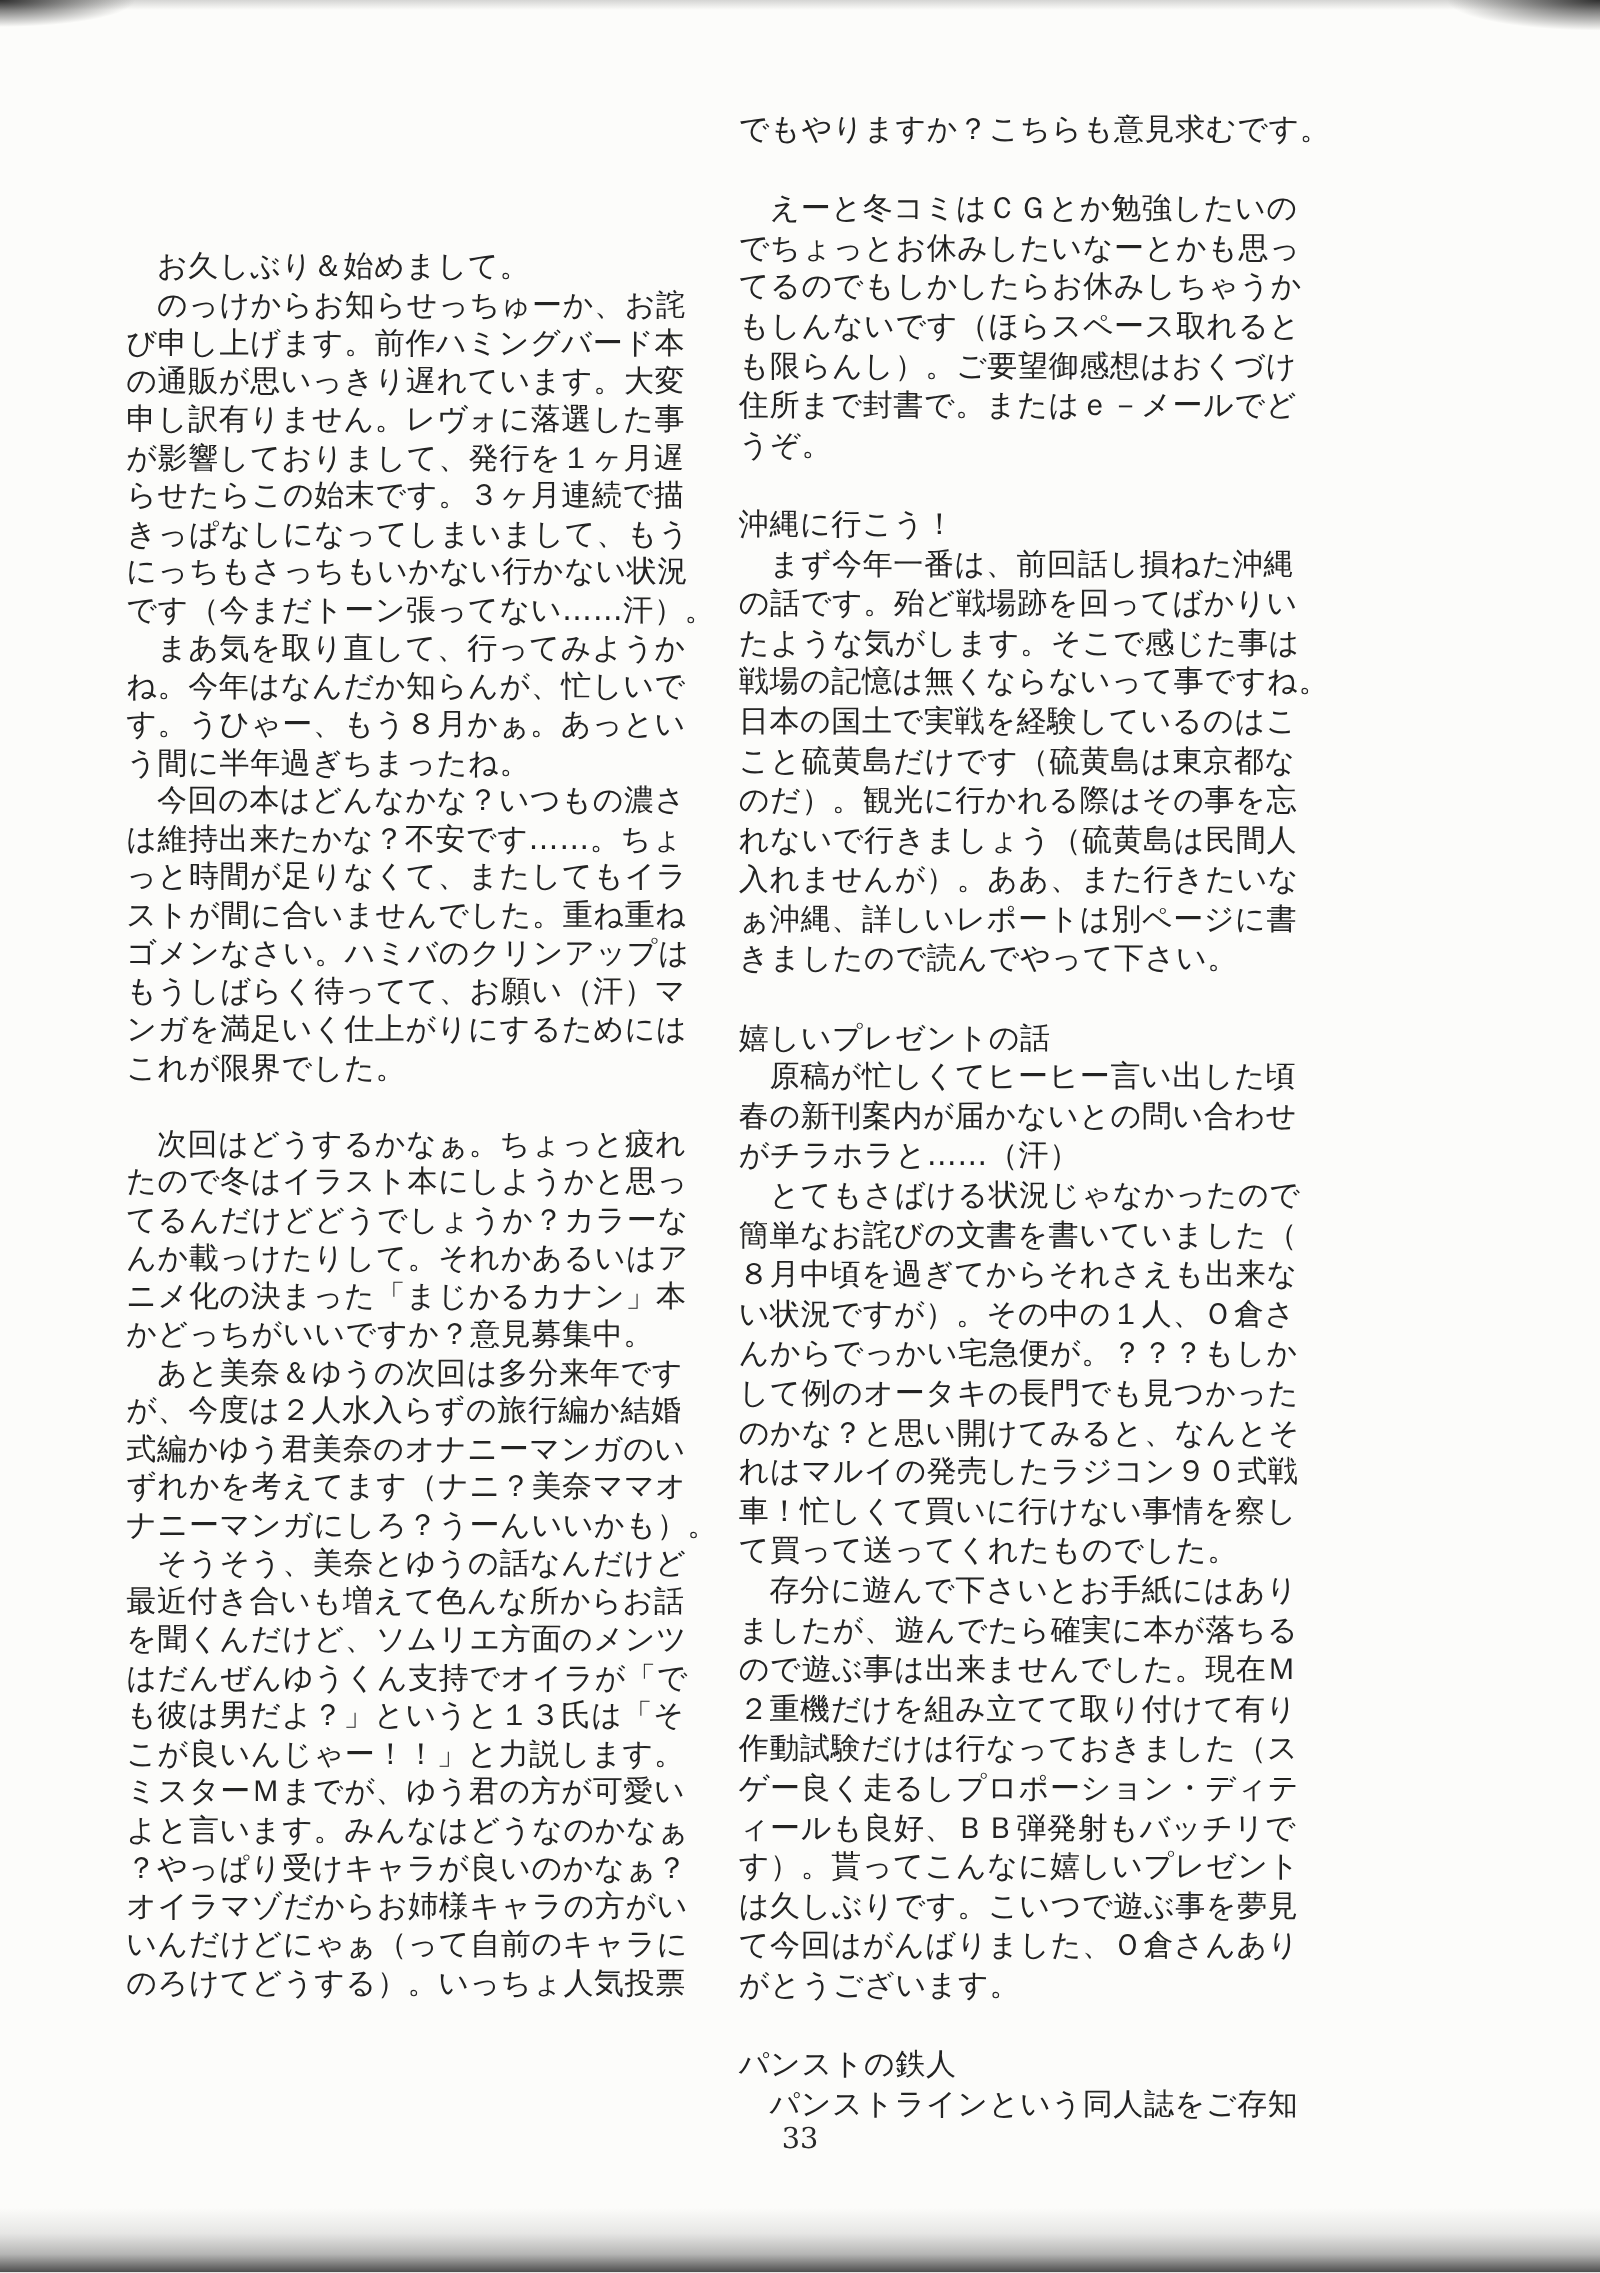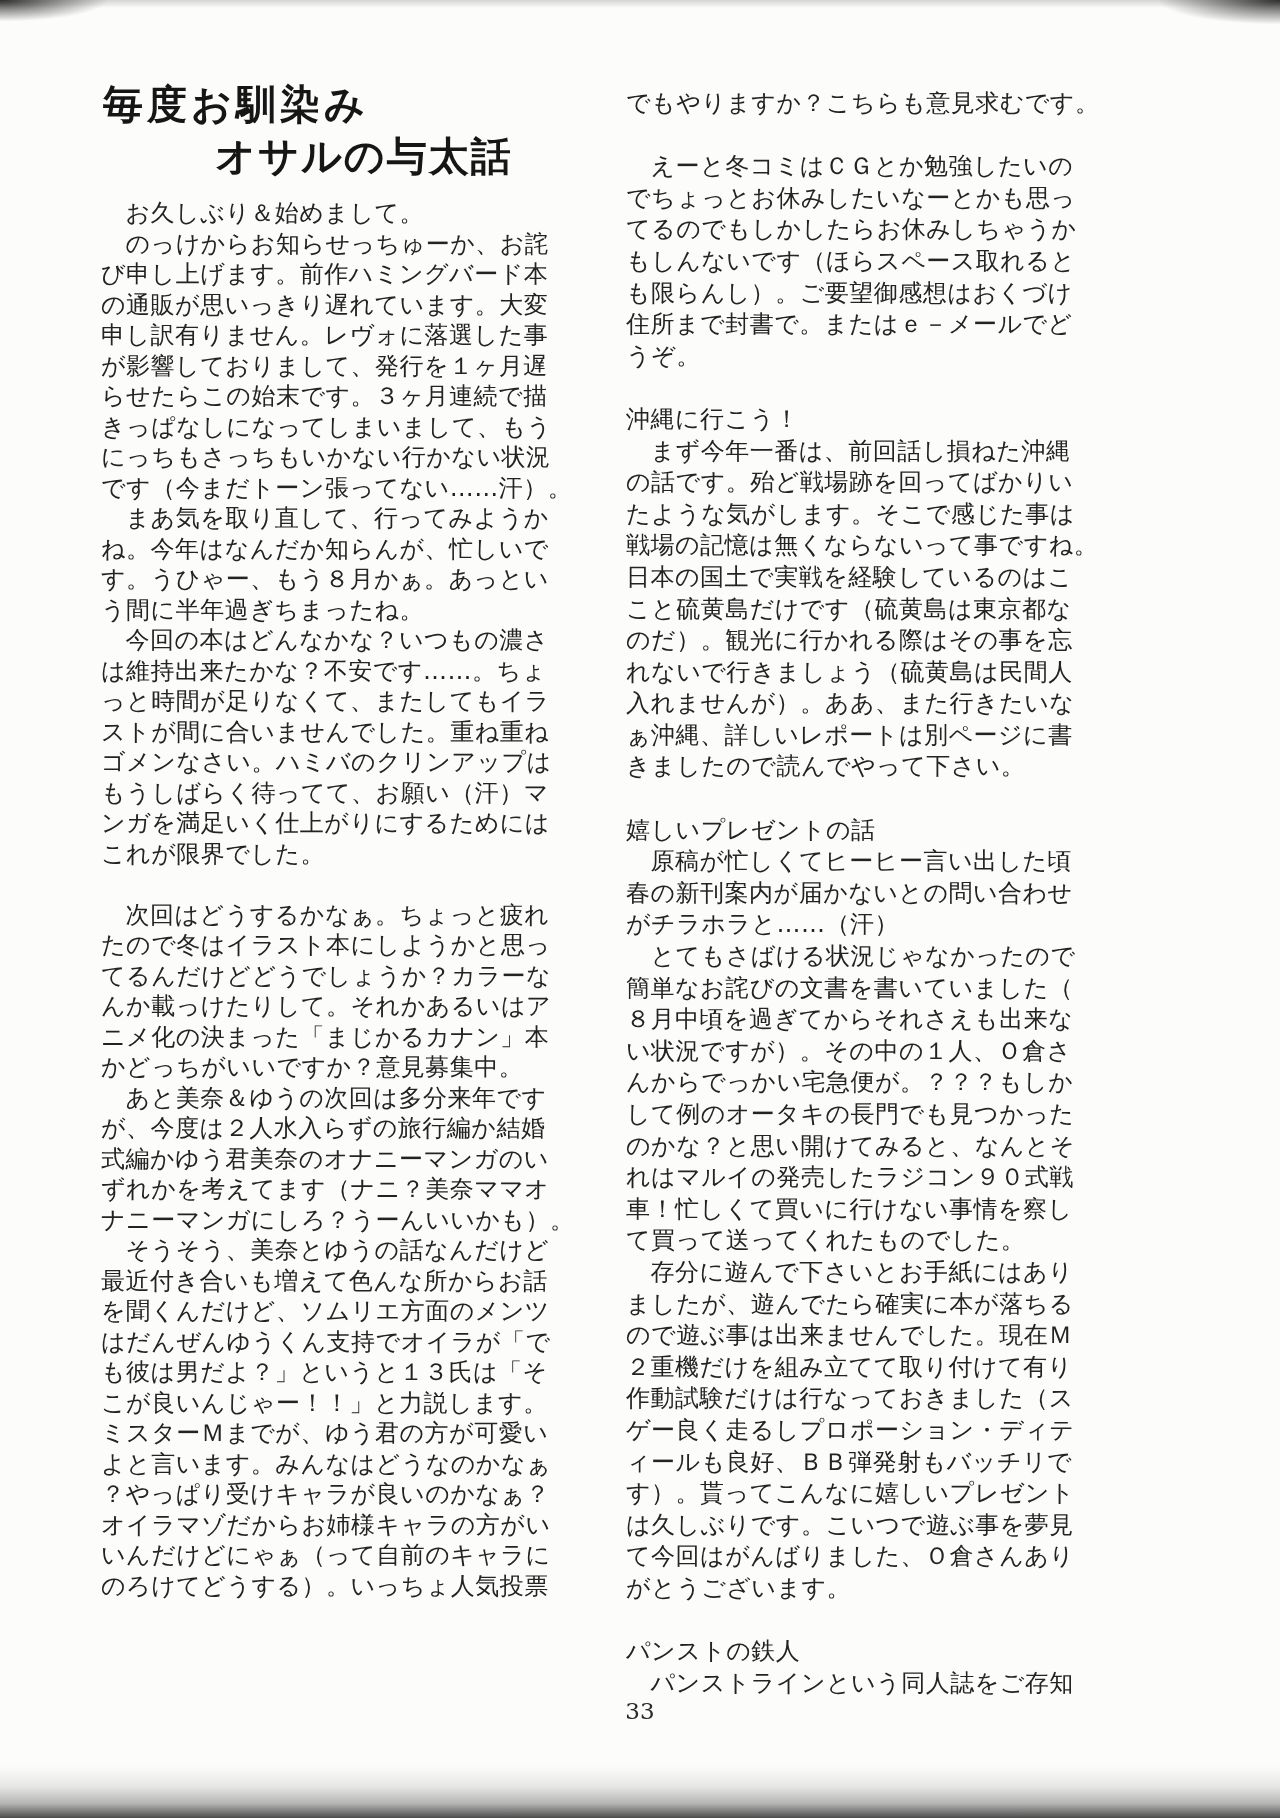--- a/index.html
+++ b/index.html
@@ -58,21 +58,21 @@
   }
   
   .col {
     position: absolute;
     width: 460px;
     font-size: 24px;
     color: #232323;
     white-space: pre;
   }
   .col-left  { left: 101px; top: 198px;  }
-  .col-right { left: 626px; top: 88px;   }
+  .col-right { left: 591px; top: 88px;   }
   .col-left  .line { height: 30.5px; line-height: 30.5px; }
   .col-right .line { height: 31.6px; line-height: 31.6px; }
   .line { letter-spacing: 0.5px; }
   .page-number {
     position: absolute;
     top: 1698px;
     left: 640px;
     transform: translateX(-50%);
     font-family: "DejaVu Serif", "Liberation Serif", serif;
     font-size: 23px;
@@ -81,24 +81,20 @@
 </style>
 </head>
 <body>
 
 <div class="page">
 
   <div class="edge-top"></div>
   <div class="corner-tl"></div>
   <div class="corner-tr"></div>
 
-  <div class="title">
-    <div class="t1">毎度お馴染み</div>
-    <div class="t2">オサルの与太話</div>
-  </div>
 
   <div class="col col-left"><div class="line">　お久しぶり＆始めまして。</div><div class="line">　のっけからお知らせっちゅーか、お詫</div><div class="line">び申し上げます。前作ハミングバード本</div><div class="line">の通販が思いっきり遅れています。大変</div><div class="line">申し訳有りません。レヴォに落選した事</div><div class="line">が影響しておりまして、発行を１ヶ月遅</div><div class="line">らせたらこの始末です。３ヶ月連続で描</div><div class="line">きっぱなしになってしまいまして、もう</div><div class="line">にっちもさっちもいかない行かない状況</div><div class="line">です（今まだトーン張ってない……汗）。</div><div class="line">　まあ気を取り直して、行ってみようか</div><div class="line">ね。今年はなんだか知らんが、忙しいで</div><div class="line">す。うひゃー、もう８月かぁ。あっとい</div><div class="line">う間に半年過ぎちまったね。</div><div class="line">　今回の本はどんなかな？いつもの濃さ</div><div class="line">は維持出来たかな？不安です……。ちょ</div><div class="line">っと時間が足りなくて、またしてもイラ</div><div class="line">ストが間に合いませんでした。重ね重ね</div><div class="line">ゴメンなさい。ハミバのクリンアップは</div><div class="line">もうしばらく待ってて、お願い（汗）マ</div><div class="line">ンガを満足いく仕上がりにするためには</div><div class="line">これが限界でした。</div><div class="line">&nbsp;</div><div class="line">　次回はどうするかなぁ。ちょっと疲れ</div><div class="line">たので冬はイラスト本にしようかと思っ</div><div class="line">てるんだけどどうでしょうか？カラーな</div><div class="line">んか載っけたりして。それかあるいはア</div><div class="line">ニメ化の決まった「まじかるカナン」本</div><div class="line">かどっちがいいですか？意見募集中。</div><div class="line">　あと美奈＆ゆうの次回は多分来年です</div><div class="line">が、今度は２人水入らずの旅行編か結婚</div><div class="line">式編かゆう君美奈のオナニーマンガのい</div><div class="line">ずれかを考えてます（ナニ？美奈ママオ</div><div class="line">ナニーマンガにしろ？うーんいいかも）。</div><div class="line">　そうそう、美奈とゆうの話なんだけど</div><div class="line">最近付き合いも増えて色んな所からお話</div><div class="line">を聞くんだけど、ソムリエ方面のメンツ</div><div class="line">はだんぜんゆうくん支持でオイラが「で</div><div class="line">も彼は男だよ？」というと１３氏は「そ</div><div class="line">こが良いんじゃー！！」と力説します。</div><div class="line">ミスターＭまでが、ゆう君の方が可愛い</div><div class="line">よと言います。みんなはどうなのかなぁ</div><div class="line">？やっぱり受けキャラが良いのかなぁ？</div><div class="line">オイラマゾだからお姉様キャラの方がい</div><div class="line">いんだけどにゃぁ（って自前のキャラに</div><div class="line">のろけてどうする）。いっちょ人気投票</div></div>
 
   <div class="col col-right"><div class="line">でもやりますか？こちらも意見求むです。</div><div class="line">&nbsp;</div><div class="line">　えーと冬コミはＣＧとか勉強したいの</div><div class="line">でちょっとお休みしたいなーとかも思っ</div><div class="line">てるのでもしかしたらお休みしちゃうか</div><div class="line">もしんないです（ほらスペース取れると</div><div class="line">も限らんし）。ご要望御感想はおくづけ</div><div class="line">住所まで封書で。またはｅ－メールでど</div><div class="line">うぞ。</div><div class="line">&nbsp;</div><div class="line">沖縄に行こう！</div><div class="line">　まず今年一番は、前回話し損ねた沖縄</div><div class="line">の話です。殆ど戦場跡を回ってばかりい</div><div class="line">たような気がします。そこで感じた事は</div><div class="line">戦場の記憶は無くならないって事ですね。</div><div class="line">日本の国土で実戦を経験しているのはこ</div><div class="line">こと硫黄島だけです（硫黄島は東京都な</div><div class="line">のだ）。観光に行かれる際はその事を忘</div><div class="line">れないで行きましょう（硫黄島は民間人</div><div class="line">入れませんが）。ああ、また行きたいな</div><div class="line">ぁ沖縄、詳しいレポートは別ページに書</div><div class="line">きましたので読んでやって下さい。</div><div class="line">&nbsp;</div><div class="line">嬉しいプレゼントの話</div><div class="line">　原稿が忙しくてヒーヒー言い出した頃</div><div class="line">春の新刊案内が届かないとの問い合わせ</div><div class="line">がチラホラと……（汗）</div><div class="line">　とてもさばける状況じゃなかったので</div><div class="line">簡単なお詫びの文書を書いていました（</div><div class="line">８月中頃を過ぎてからそれさえも出来な</div><div class="line">い状況ですが）。その中の１人、Ｏ倉さ</div><div class="line">んからでっかい宅急便が。？？？もしか</div><div class="line">して例のオータキの長門でも見つかった</div><div class="line">のかな？と思い開けてみると、なんとそ</div><div class="line">れはマルイの発売したラジコン９０式戦</div><div class="line">車！忙しくて買いに行けない事情を察し</div><div class="line">て買って送ってくれたものでした。</div><div class="line">　存分に遊んで下さいとお手紙にはあり</div><div class="line">ましたが、遊んでたら確実に本が落ちる</div><div class="line">ので遊ぶ事は出来ませんでした。現在Ｍ</div><div class="line">２重機だけを組み立てて取り付けて有り</div><div class="line">作動試験だけは行なっておきました（ス</div><div class="line">ゲー良く走るしプロポーション・ディテ</div><div class="line">ィールも良好、ＢＢ弾発射もバッチリで</div><div class="line">す）。貰ってこんなに嬉しいプレゼント</div><div class="line">は久しぶりです。こいつで遊ぶ事を夢見</div><div class="line">て今回はがんばりました、Ｏ倉さんあり</div><div class="line">がとうございます。</div><div class="line">&nbsp;</div><div class="line">パンストの鉄人</div><div class="line">　パンストラインという同人誌をご存知</div></div>
 
   <div class="page-number">33</div>
 
   <div class="edge-bottom"></div>
 
 </div>

